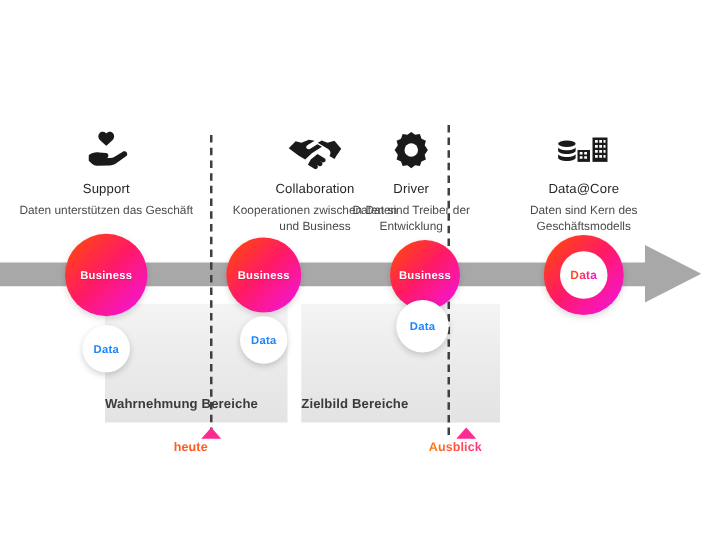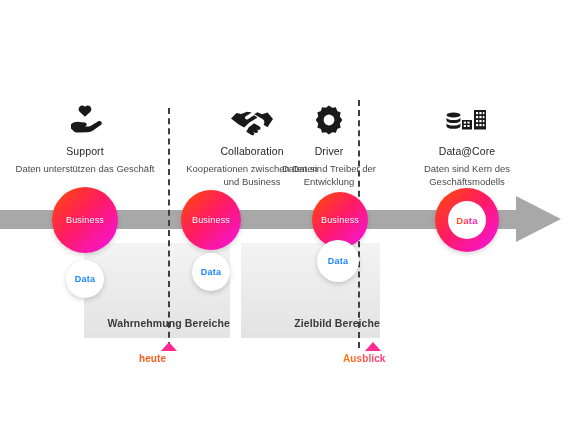--- a/index.html
+++ b/index.html
@@ -24,21 +24,21 @@
     border-left:45px solid #A8A8A8;
   }
 
   
   .panel{
     position:absolute;
     background:linear-gradient(180deg,#f4f4f4 0%,#eaeaea 55%,#e3e3e3 100%);
   }
   .panel-label{
     position:absolute;left:0;right:0;bottom:9px;
-    text-align:right;
+    text-align:left;
     font-size:10.5px;font-weight:bold;color:#3b3b3b;
     letter-spacing:.1px;
   }
 
   
   .vline{
     position:absolute;width:0;border-left:2px dashed #3f3f3f;
   }
 
   
@@ -54,21 +54,21 @@
   }
 
   
   .bubble{
     position:absolute;border-radius:50%;
     display:flex;align-items:center;justify-content:center;
     background:linear-gradient(135deg,#ff4d00 0%,#ff1a66 48%,#f314e6 100%);
     box-shadow:0 2px 5px rgba(0,0,0,.16);
   }
   .bubble span{
-    color:#ffffff;font-size:9px;font-weight:normal;letter-spacing:.2px;
+    color:#ffffff;font-size:9px;font-weight:bold;letter-spacing:.2px;
     text-shadow:0 1px 1px rgba(0,0,0,.18);
   }
   .data-circle{
     position:absolute;border-radius:50%;
     background:#ffffff;
     display:flex;align-items:center;justify-content:center;
     box-shadow:0 2px 5px rgba(0,0,0,.18);
   }
   .data-circle span{
     color:#1d84ff;font-size:9px;font-weight:bold;letter-spacing:.2px;
@@ -108,21 +108,21 @@
   }
 </style>
 </head>
 <body>
 
 <div id="stage">
 
   <div class="panel" style="left:84px;top:243px;width:146px;height:95px;">
     <div class="panel-label">Wahrnehmung Bereiche</div>
   </div>
-  <div class="panel" style="left:241px;top:243px;width:139px;height:95px;">
+  <div class="panel" style="left:241px;top:243px;width:139px;height:95px;padding-left:20px;">
     <div class="panel-label">Zielbild Bereiche</div>
   </div>
 
   <div class="arrow-bar"></div>
   <div class="arrow-head"></div>
 
   <div class="vline" style="left:168px;top:108px;height:240px;"></div>
   <div class="vline" style="left:358px;top:100px;height:248px;"></div>
 
   <div class="head" style="left:12px;top:100px;width:146px;">

